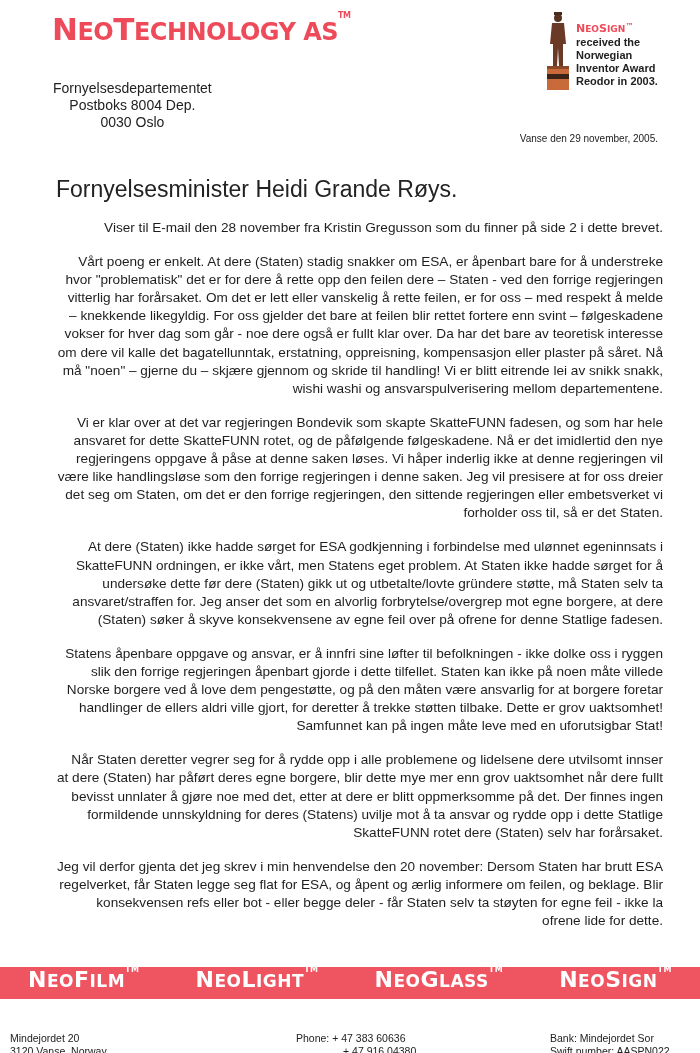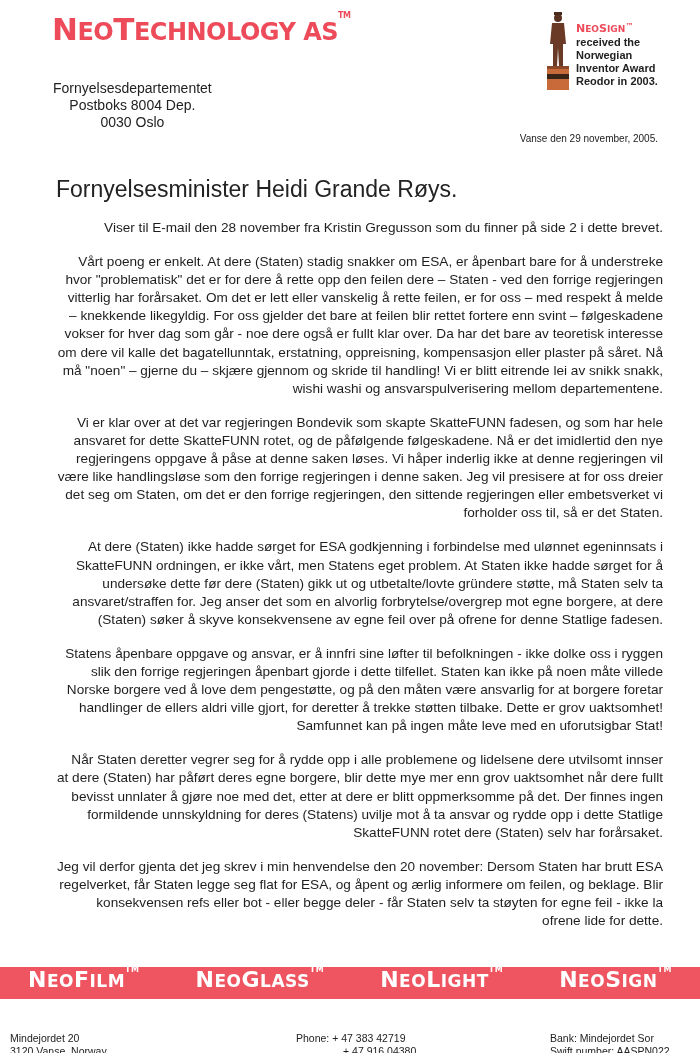--- a/index.html
+++ b/index.html
@@ -68,32 +68,32 @@
   <p>Vårt poeng er enkelt. At dere (Staten) stadig snakker om ESA, er åpenbart bare for å understreke hvor "problematisk" det er for dere å rette opp den feilen dere – Staten - ved den forrige regjeringen vitterlig har forårsaket. Om det er lett eller vanskelig å rette feilen, er for oss – med respekt å melde – knekkende likegyldig. For oss gjelder det bare at feilen blir rettet fortere enn svint – følgeskadene vokser for hver dag som går - noe dere også er fullt klar over. Da har det bare av teoretisk interesse om dere vil kalle det bagatellunntak, erstatning, oppreisning, kompensasjon eller plaster på såret. Nå må "noen" – gjerne du – skjære gjennom og skride til handling! Vi er blitt eitrende lei av snikk snakk, wishi washi og ansvarspulverisering mellom departementene.</p>
   <p>Vi er klar over at det var regjeringen Bondevik som skapte SkatteFUNN fadesen, og som har hele ansvaret for dette SkatteFUNN rotet, og de påfølgende følgeskadene. Nå er det imidlertid den nye regjeringens oppgave å påse at denne saken løses. Vi håper inderlig ikke at denne regjeringen vil være like handlingsløse som den forrige regjeringen i denne saken. Jeg vil presisere at for oss dreier det seg om Staten, om det er den forrige regjeringen, den sittende regjeringen eller embetsverket vi forholder oss til, så er det Staten.</p>
   <p>At dere (Staten) ikke hadde sørget for ESA godkjenning i forbindelse med ulønnet egeninnsats i SkatteFUNN ordningen, er ikke vårt, men Statens eget problem. At Staten ikke hadde sørget for å undersøke dette før dere (Staten) gikk ut og utbetalte/lovte gründere støtte, må Staten selv ta ansvaret/straffen for. Jeg anser det som en alvorlig forbrytelse/overgrep mot egne borgere, at dere (Staten) søker å skyve konsekvensene av egne feil over på ofrene for denne Statlige fadesen.</p>
   <p>Statens åpenbare oppgave og ansvar, er å innfri sine løfter til befolkningen - ikke dolke oss i ryggen slik den forrige regjeringen åpenbart gjorde i dette tilfellet. Staten kan ikke på noen måte villede Norske borgere ved å love dem pengestøtte, og på den måten være ansvarlig for at borgere foretar handlinger de ellers aldri ville gjort, for deretter å trekke støtten tilbake. Dette er grov uaktsomhet! Samfunnet kan på ingen måte leve med en uforutsigbar Stat!</p>
   <p>Når Staten deretter vegrer seg for å rydde opp i alle problemene og lidelsene dere utvilsomt innser at dere (Staten) har påført deres egne borgere, blir dette mye mer enn grov uaktsomhet når dere fullt bevisst unnlater å gjøre noe med det, etter at dere er blitt oppmerksomme på det. Der finnes ingen formildende unnskyldning for deres (Statens) uvilje mot å ta ansvar og rydde opp i dette Statlige SkatteFUNN rotet dere (Staten) selv har forårsaket.</p>
   <p>Jeg vil derfor gjenta det jeg skrev i min henvendelse den 20 november: Dersom Staten har brutt ESA regelverket, får Staten legge seg flat for ESA, og åpent og ærlig informere om feilen, og beklage. Blir konsekvensen refs eller bot - eller begge deler - får Staten selv ta støyten for egne feil - ikke la ofrene lide for dette.</p>
 </div>
 
 <div class="band">
   <span class="brand"><span>N</span><span class="sc">EO</span><span>F</span><span class="sc">ILM</span><sup>TM</sup></span>
+  <span class="brand"><span>N</span><span class="sc">EO</span><span>L</span><span class="sc">IGHT</span><sup>TM</sup></span>
   <span class="brand"><span>N</span><span class="sc">EO</span><span>G</span><span class="sc">LASS</span><sup>TM</sup></span>
-  <span class="brand"><span>N</span><span class="sc">EO</span><span>L</span><span class="sc">IGHT</span><sup>TM</sup></span>
   <span class="brand"><span>N</span><span class="sc">EO</span><span>S</span><span class="sc">IGN</span><sup>TM</sup></span>
 </div>
 
 <div class="footer f1">
   <div>Mindejordet 20</div>
   <div>3120 Vanse,  Norway</div>
   <div>Enterprise no.: 983 770 304 MVA</div>
 </div>
 <div class="footer f2">
-  <div>Phone: + 47 383 42719</div>
+  <div>Phone: + 47 383 60636</div>
   <div style="padding-left:47px">+ 47 916 04380</div>
   <div>mail@derfor.com</div>
 </div>
 <div class="footer f3">
   <div>Bank: Mindejordet Sor</div>
   <div>Swift number: AASPN022</div>
   <div>Account no.: 2801.06.68753</div>
 </div>
 
 </body></html>

